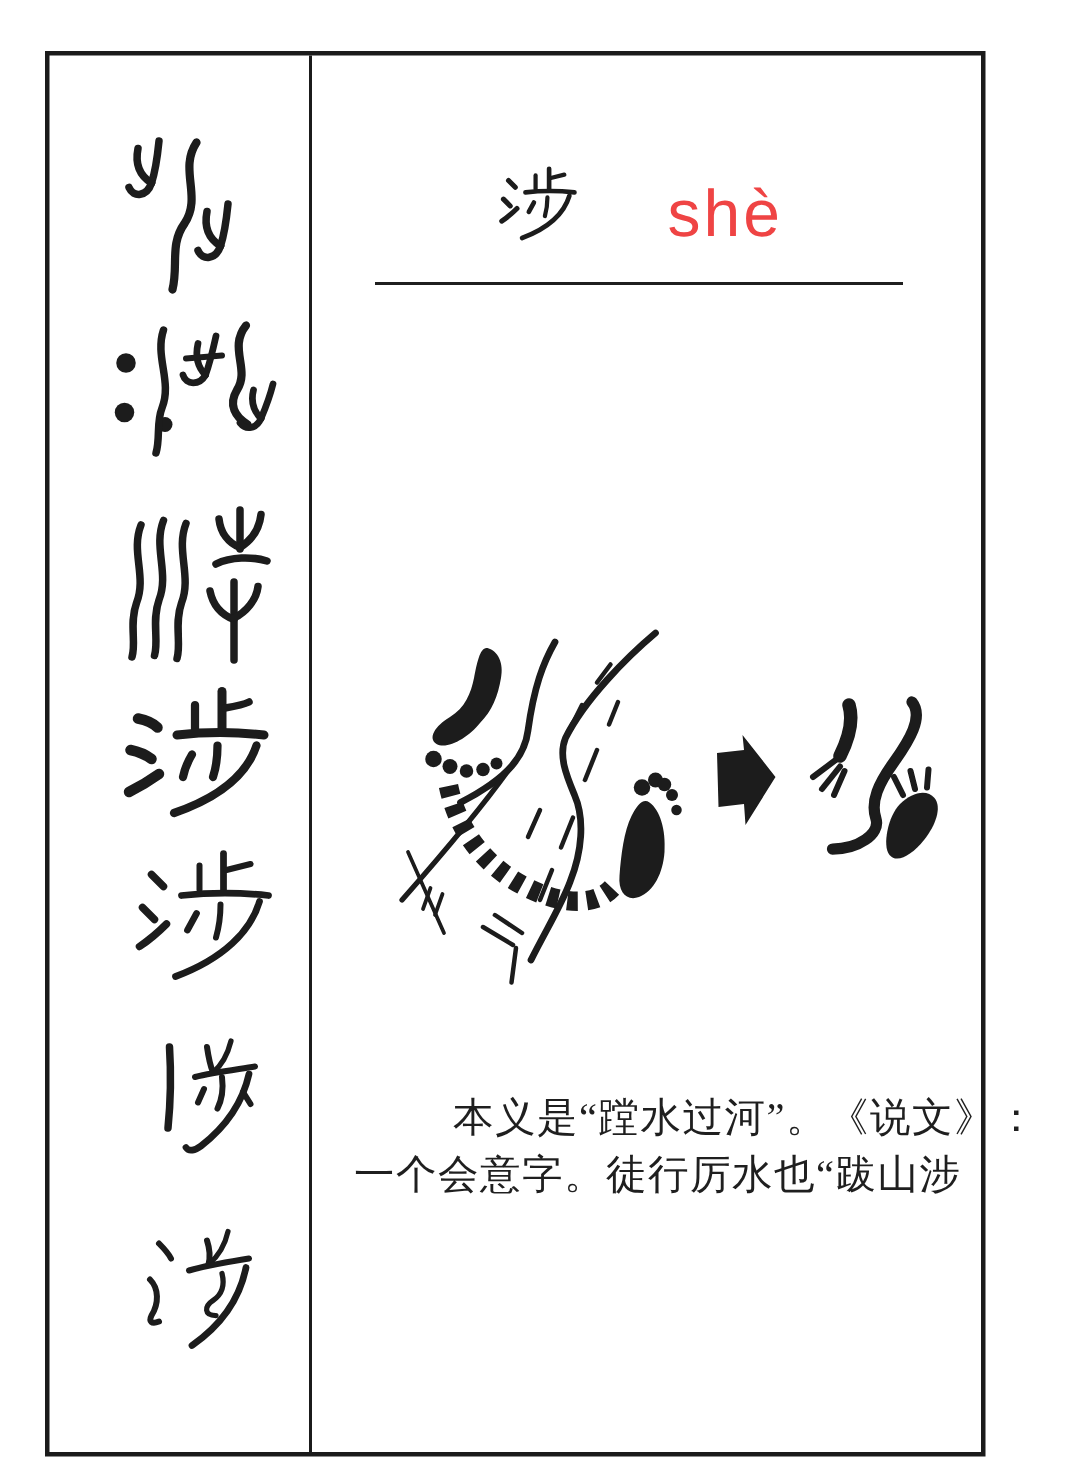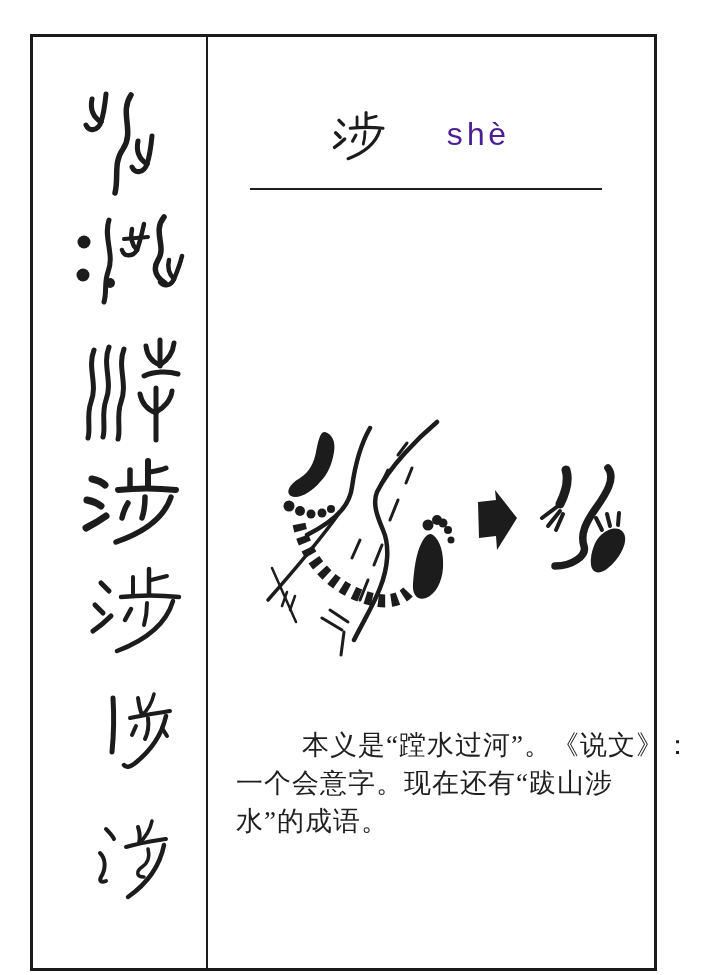--- a/index.html
+++ b/index.html
@@ -14,22 +14,22 @@
   }
   .divider{
     position:absolute;left:173px;top:0;bottom:0;width:2px;background:#1b1b1b;
   }
   .glyph{position:absolute;}
   .glyph svg{display:block;}
   .ink{stroke:#1c1c1c;fill:none;stroke-linecap:round;stroke-linejoin:round;}
   .fill{fill:#1c1c1c;stroke:none;}
   .title-char{position:absolute;left:297px;top:68px;width:62px;height:64px;}
   .pinyin{
-    position:absolute;left:412px;top:84px;font-size:32px;line-height:1;
-    font-family:Liberation Mono, monospace;letter-spacing:2px;color:#4c1d95;
+    position:absolute;left:412px;top:84px;font-size:44px;line-height:1;
+    font-family:Liberation Sans, sans-serif;letter-spacing:2px;color:#ef4444;
   }
   .title-rule{position:absolute;left:217px;top:151px;width:352px;height:2px;background:#1f1f1f;}
   .illustration{position:absolute;left:217px;top:381px;width:400px;height:245px;}
   .paragraph{
     position:absolute;left:203px;top:689px;width:414px;
     font-size:27px;line-height:38px;letter-spacing:1px;color:#1f1f1f;
   }
   .paragraph .line{white-space:nowrap;}
   .paragraph .line.indent{padding-left:66px;text-align:center;}
 </style>
@@ -214,17 +214,16 @@
                  C358,152 348,158 343,152 C338,146 342,126 350,118 Z"></path>
         <path class="ink" stroke-width="4" d="M352,112 L346,100"></path>
         <path class="ink" stroke-width="4" d="M360,108 L357,96"></path>
         <path class="ink" stroke-width="4" d="M368,107 L369,95"></path>
       </g>
     </svg>
   </div>
 
   <div class="paragraph">
     <div class="line indent">本义是“蹚水过河”。《说文》：</div>
-    <div class="line">一个会意字。现在还有“跋山涉</div>
-    <div class="line">水”的成语。</div>
+    <div class="line">一个会意字。徒行厉水也“跋山涉</div>
   </div>
 
 </div>
 
 </body></html>

